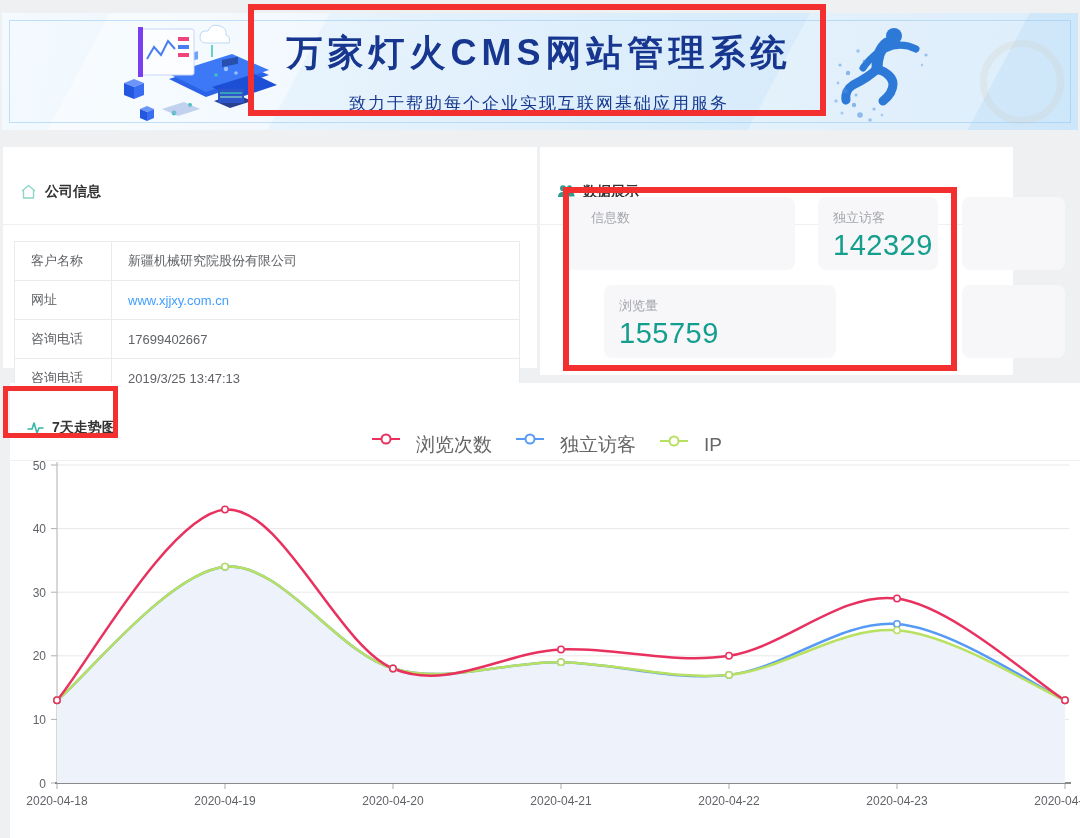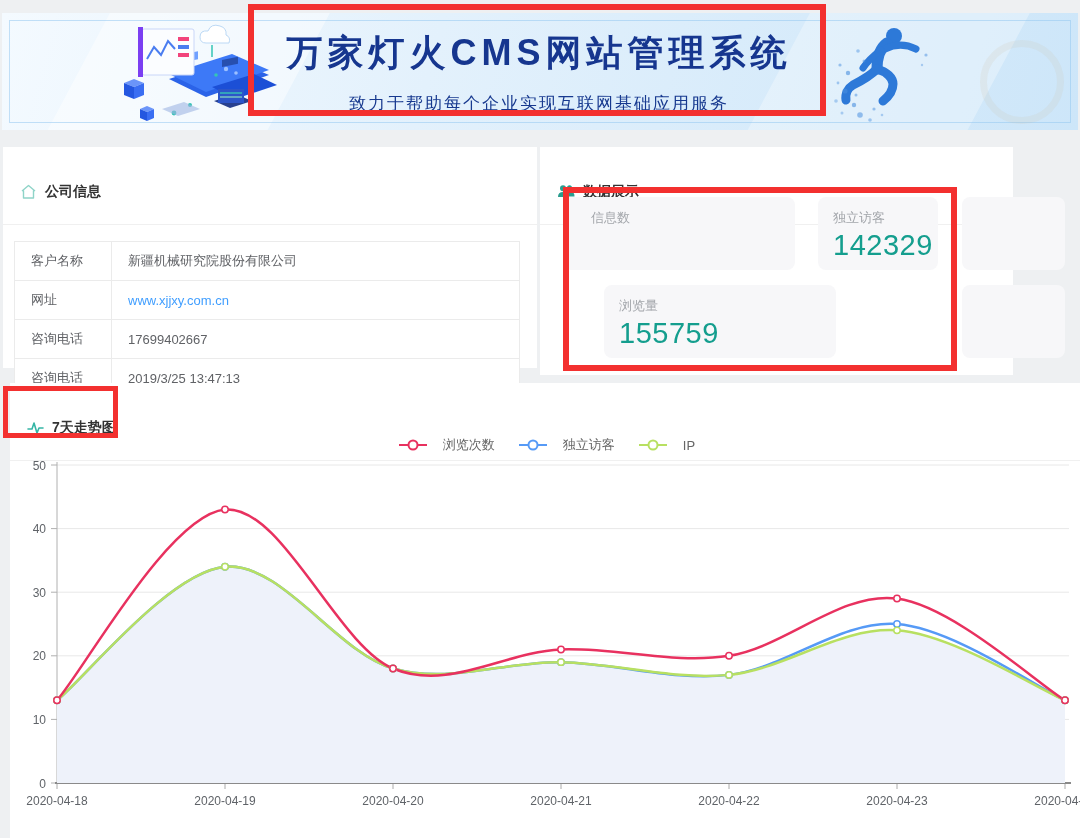--- a/index.html
+++ b/index.html
@@ -66,21 +66,21 @@
   .sc2{left:278px;top:50px;width:120px;}
   .sc3{left:422px;top:50px;width:103px;}
   .sc4{left:23px;top:138px;width:232px;margin-left:41px;}
   .sc5{left:278px;top:138px;width:120px;}
   .sc6{left:422px;top:138px;width:103px;}
   
   .legend{
     position:absolute;left:0;right:0;top:52px;height:20px;
     display:flex;justify-content:center;align-items:center;gap:24px;
   }
-  .legend-item{display:flex;align-items:center;gap:16px;font-size:13px;color:#666;cursor:pointer;}
+  .legend-item{display:flex;align-items:flex-start;gap:16px;font-size:19px;color:#666;cursor:pointer;}
   
   #trend-svg{position:absolute;left:0;top:74px;}
   #trend-svg text{font-family:"Liberation Sans","DejaVu Sans",sans-serif;font-size:12px;fill:#5f6368;}
   
   .red-box{position:absolute;border:6px solid #f3302f;box-sizing:border-box;z-index:60;pointer-events:none;}
   .rb-banner{left:248px;top:4px;width:578px;height:112px;}
   .rb-stats{left:563px;top:187px;width:394px;height:184px;}
   .rb-trend{left:3px;top:386px;width:115px;height:52px;border-width:5px;}
 </style>
 </head>

